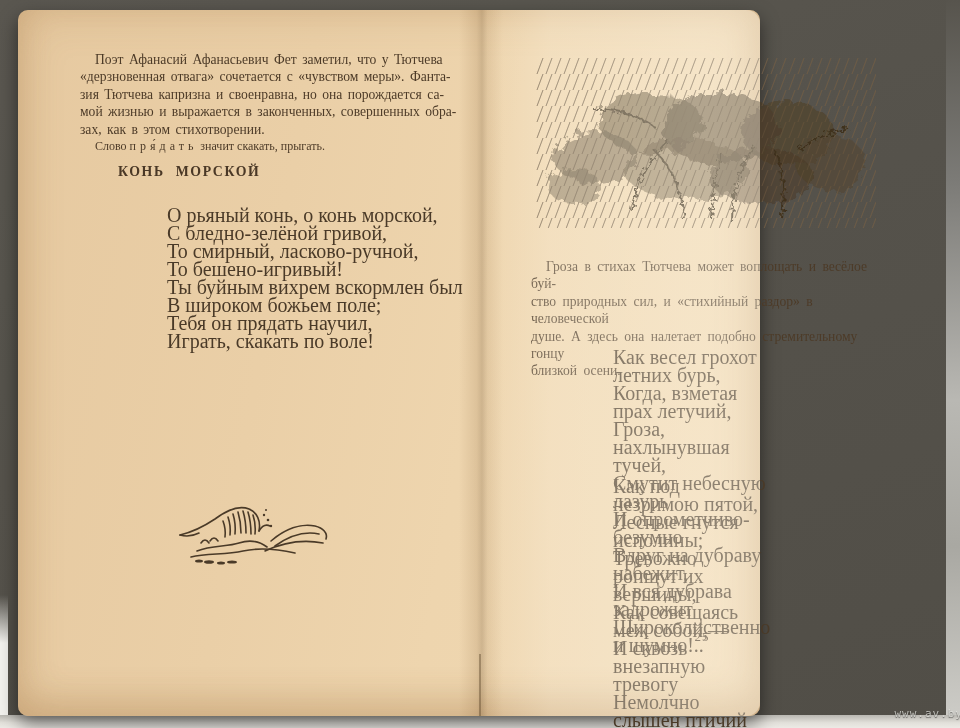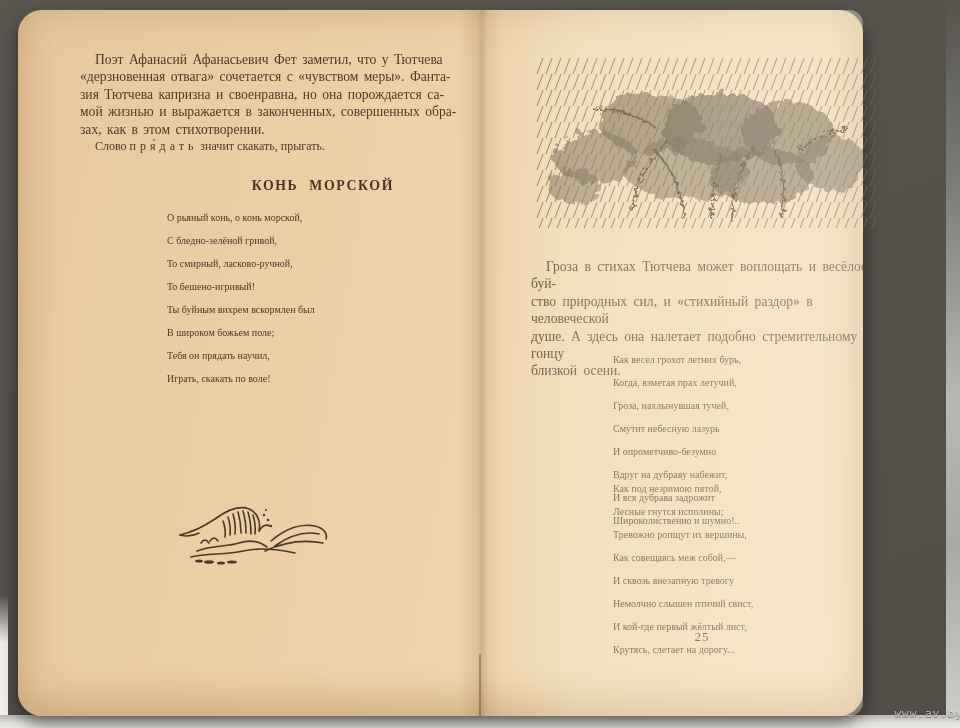--- a/index.html
+++ b/index.html
@@ -10,43 +10,43 @@
   }
   
   .edge-right{position:absolute;right:0;top:0;width:14px;height:100%;
     background:linear-gradient(180deg,#57544d 0%,#7c7b77 25%,#b9b8b3 55%,#a9a8a2 75%,#cfcec9 100%);}
   .edge-bottom{position:absolute;left:0;bottom:0;width:100%;height:13px;
     background:linear-gradient(180deg,#b9b7b1,#e2e0da 60%,#eceae5);}
   .edge-left-sliver{position:absolute;left:0;bottom:13px;width:8px;height:120px;
     background:linear-gradient(180deg,rgba(242,241,237,0),#f2f1ed 40%);}
   
   .book{
-    position:absolute;left:18px;top:10px;width:845px;height:706px;
-    border-radius:24px;
+    position:absolute;left:18px;top:10px;width:742px;height:706px;
+    border-radius:10px;
     background:linear-gradient(100deg,#e6c9a0 0%,#eacfa7 35%,#eed5ae 60%,#f0d9b5 100%);
     box-shadow:0 8px 18px rgba(0,0,0,.5), inset 0 0 46px rgba(150,100,45,.22), inset 0 -16px 34px rgba(140,90,40,.18);
   }
   .tint-right{position:absolute;top:0;bottom:0;left:463px;right:0;border-radius:0 14px 14px 0;
     background:linear-gradient(90deg,rgba(255,246,228,0),rgba(255,247,230,.30) 25%,rgba(255,249,234,.38) 75%);pointer-events:none;}
   .gutter{position:absolute;top:0;bottom:0;left:441px;width:44px;pointer-events:none;
     background:linear-gradient(90deg,rgba(120,80,35,0),rgba(120,80,35,.14) 40%,rgba(90,60,25,.22) 52%,rgba(120,80,35,.10) 65%,rgba(120,80,35,0));}
   .crease{position:absolute;left:461px;top:644px;width:2px;height:62px;
     background:rgba(80,58,32,.38);filter:blur(.4px);}
   
   .ink{color:#4d3b28;}
   .preline{white-space:pre-line;}
   .para{font-size:13.6px;line-height:17.4px;word-spacing:2px;text-align:left;}
   .para::first-line{}
   .indent{text-indent:15px;}
   .intro-left{position:absolute;left:62px;top:41px;width:392px;}
   .note-line{position:absolute;left:62px;top:128px;width:392px;font-size:12px;line-height:17.4px;}
   .note-line .spaced{letter-spacing:4px;}
-  .poem-title{position:absolute;left:100px;top:168px;width:276px;text-align:right;
+  .poem-title{position:absolute;left:100px;top:154px;width:276px;text-align:left;
     font-weight:bold;font-size:13.8px;letter-spacing:1.6px;word-spacing:6px;color:#4a3826;}
-  .stanza{font-size:10px;line-height:23px;color:#4a3a28;}
+  .stanza{font-size:20px;line-height:18px;color:#4a3a28;}
   .l-stanza1{position:absolute;left:149px;top:196px;}
   .l-stanza2{position:absolute;left:149px;top:333px;}
   .wave-ill{position:absolute;left:159px;top:489px;width:156px;height:78px;}
   .trees-ill{position:absolute;left:518px;top:48px;width:340px;height:170px;}
   .intro-right{position:absolute;left:513px;top:248px;width:360px;word-spacing:3px;}
   .r-stanza1{position:absolute;left:595px;top:338px;}
   .r-stanza2{position:absolute;left:595px;top:467px;}
   .page-num{position:absolute;left:664px;top:619px;width:40px;text-align:center;
     font-size:13px;color:#4c3b2a;letter-spacing:1px;}
   .watermark{position:absolute;right:-3px;bottom:8px;z-index:5;

